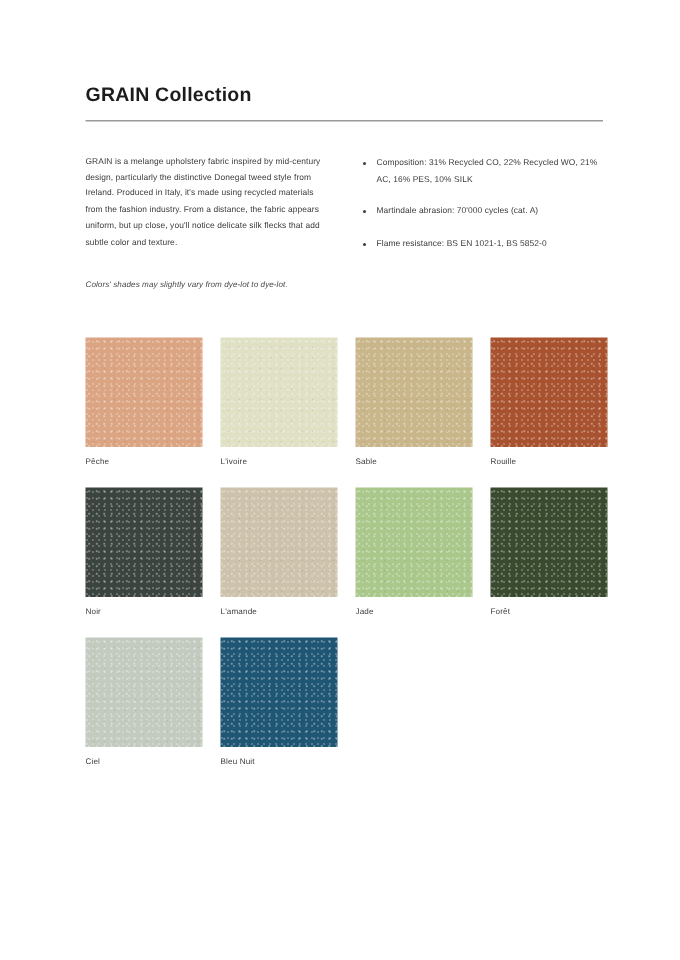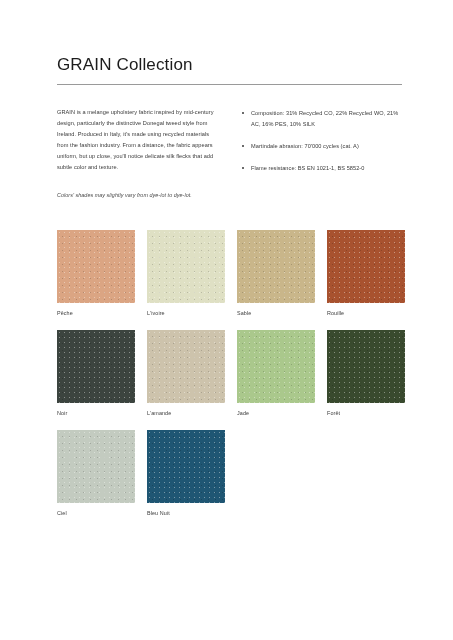--- a/index.html
+++ b/index.html
@@ -26,22 +26,22 @@
   }
   .content {
     position: absolute;
     left: 57px;
     top: 55px;
     width: 345px;
   }
 
   
   .page-title {
-    font-size: 17px;
-    font-weight: 400;
+    font-size: 13px;
+    font-weight: 700;
     letter-spacing: 0.15px;
     color: #1c1c1c;
     margin: 0 0 9px 0;
     line-height: 1.2;
   }
   .title-rule {
     height: 1px;
     background: #9a9a9a;
     width: 100%;
     margin-bottom: 22px;

